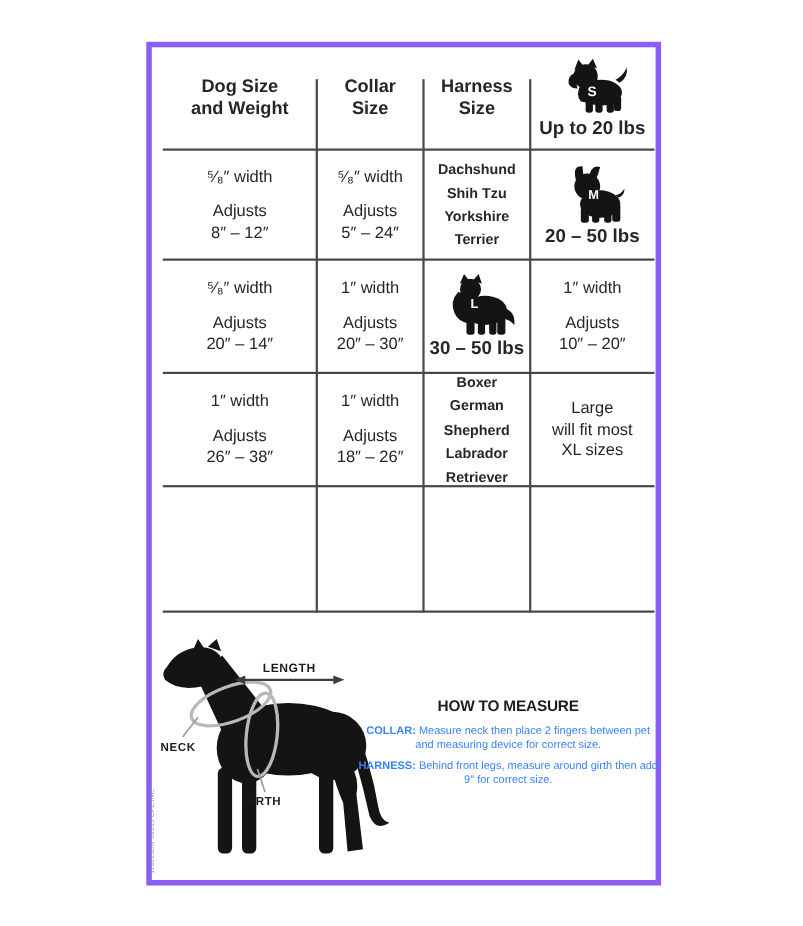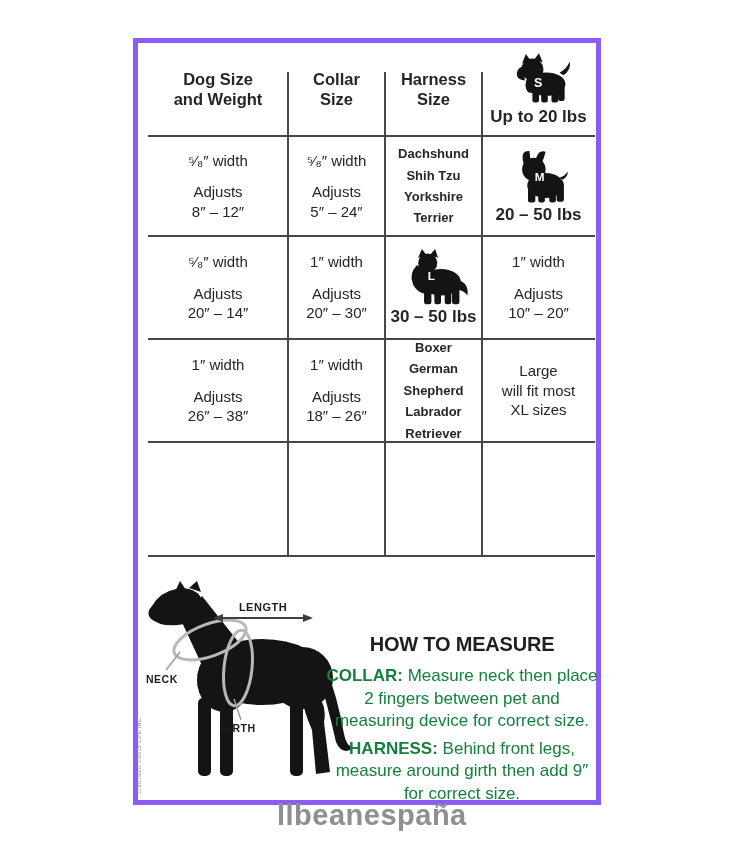--- a/index.html
+++ b/index.html
@@ -21,22 +21,22 @@
   .spec.even .l1 { margin-bottom:0; }
   .breeds { font-weight:bold; font-size:13px; line-height:1.65; }
   .wt { font-weight:bold; font-size:17px; margin-top:1px; }
 
   .hline { position:absolute; left:10px; width:447px; height:2px; background:#474747; }
   .vline { position:absolute; top:29px; width:2px; height:485px; background:#474747; }
 
   
   .diagram { position:absolute; left:6px; top:537px; }
   .measure { position:absolute; left:186px; top:590px; width:276px; text-align:center; color:#1f1f1f; }
-  .measure h2 { font-size:20px; font-weight:bold; letter-spacing:-0.2px; margin-bottom:9px; }
-  .measure p { font-size:17px; line-height:1.33; margin-bottom:5px; color:#15803d;text-align:center; }
+  .measure h2 { font-size:14px; font-weight:bold; letter-spacing:-0.2px; margin-bottom:9px; }
+  .measure p { font-size:10px; line-height:1.33; margin-bottom:5px; color:#3b82f6;text-align:center; }
   .measure b { font-weight:bold; }
 
   .sidenote { position:absolute; left:4px; bottom:6px; transform-origin:0 100%;
               transform:rotate(-90deg); font-size:5.5px; color:#8a8a8a;
               letter-spacing:0.4px; white-space:nowrap; }
 
   .watermark { position:absolute; left:277px; top:799px; font-size:29px; font-weight:bold;
                color:#8f8f8f; letter-spacing:0.5px; }
 
   svg text.lab { font-family:"Liberation Sans","DejaVu Sans",sans-serif; font-weight:bold; fill:#1c1c1c; }
@@ -208,14 +208,13 @@
 
     <div class="measure">
       <h2>HOW TO MEASURE</h2>
       <p><b>COLLAR:</b><span> Measure neck then place 2 fingers between pet and measuring device for correct size.</span></p>
       <p><b>HARNESS:</b><span> Behind front legs, measure around girth then add 9″ for correct size.</span></p>
     </div>
 
     <div class="sidenote">118015DU  ©2015 CPE INC.</div>
   </div>
 
-  <div class="watermark">llbeanespaña</div>
 </div>
 
 </body></html>

